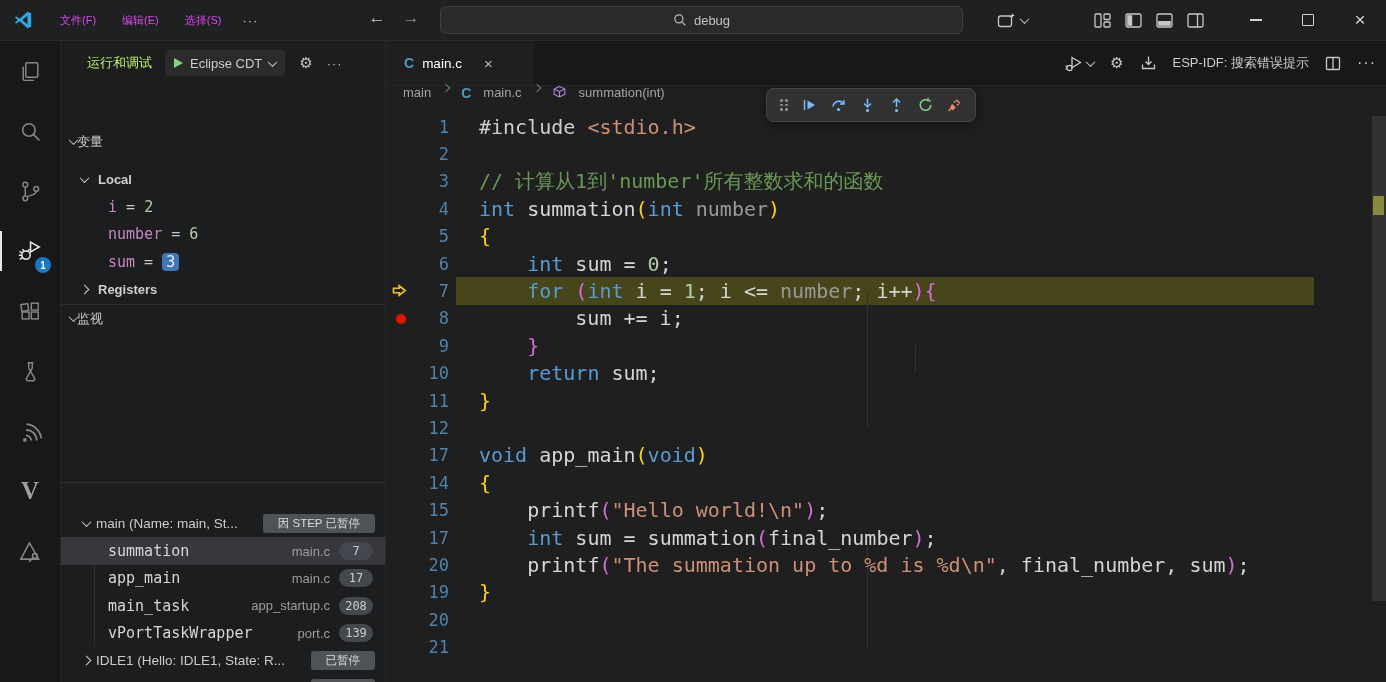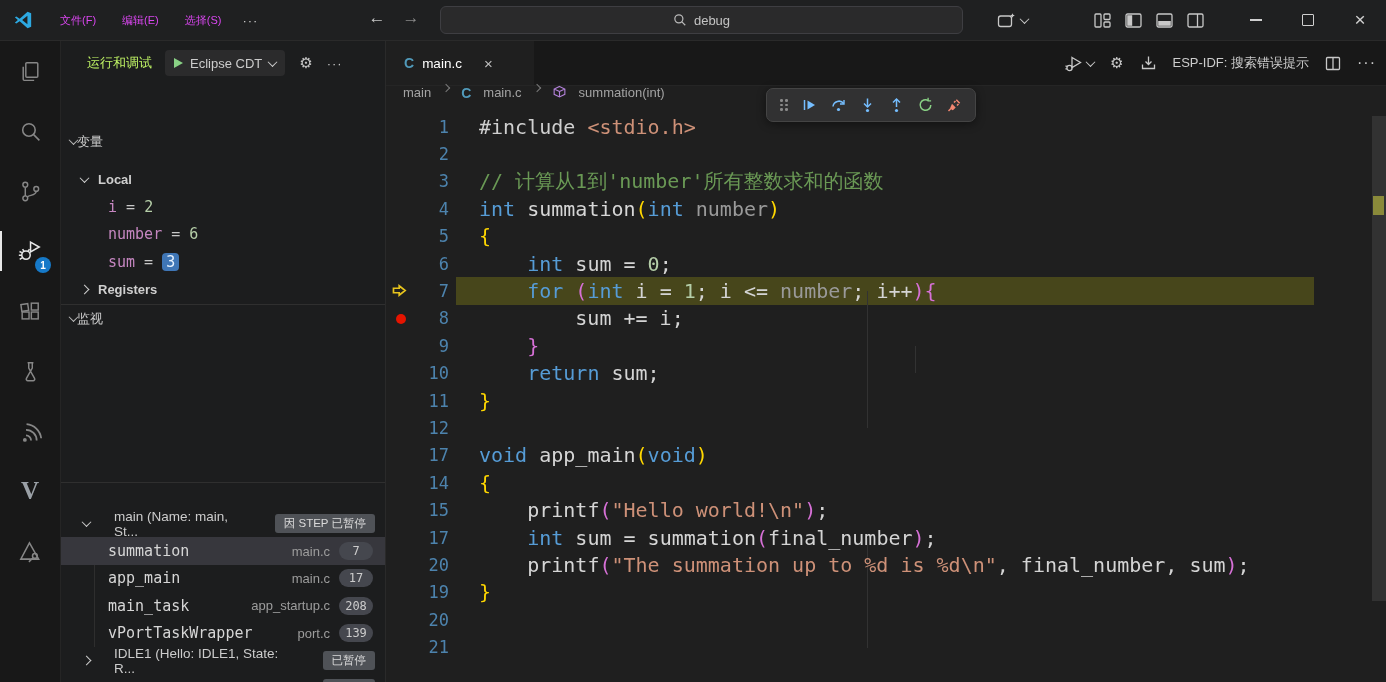--- a/index.html
+++ b/index.html
@@ -50,23 +50,23 @@
   .sec-head .chv{margin-left:9px;color:#bbbbbb}
   .divider{position:absolute;left:0;width:100%;height:1px;background:#2f2f2f}
   .tree-row{position:relative;height:27.4px;display:flex;align-items:center;width:100%;box-sizing:border-box}
   .mono{font-family:"DejaVu Sans Mono",monospace}
   .var-row{padding-left:47px;font-size:15px}
   .var-name{color:var(--variable-name-pink)}
   .var-eq{color:#c8c8c8;white-space:pre}
   .var-val{color:var(--value-green)}
   .var-val.changed{background:var(--changed-value-bg);color:#eaf4ff;border-radius:4px;padding:0 4px}
   .scope-row{padding-left:20px;gap:10px;font-weight:bold;color:#cfcfcf}
-  .cs-thread{padding-left:22px;gap:24px;color:#cccccc;font-size:13.5px}
+  .cs-thread{padding-left:22px;gap:6px;color:#cccccc;font-size:13.5px}
   .cs-badge{margin-left:auto;margin-right:10px;background:#4f5257;color:#dadada;font-size:11.5px;font-weight:normal;
-            height:19px;display:flex;align-items:center;padding:0 9px;border-radius:3px;white-space:nowrap}
+            height:19px;display:flex;align-items:center;padding:0 15px;border-radius:3px;white-space:nowrap}
   .cs-frame{padding-left:47px;font-size:15px;color:#d6d6d6}
   .cs-frame.selected{background:#37373d}
   .cs-file{margin-left:auto;font-family:"Liberation Sans",sans-serif;font-size:13px;color:#9d9d9d}
   .cs-line{margin:0 12px 0 9px;min-width:26px;height:18px;border-radius:10px;background:#45474e;color:#cccccc;
            font-size:12px;display:flex;align-items:center;justify-content:center;padding:0 4px}
   .tree-guide{position:absolute;width:1px;background:#2e2e2e}
 
   
   .editor{position:absolute;left:386px;top:41px;width:1000px;height:641px;background:#1f1f1f}
   .tabstrip{position:absolute;left:0;top:0;width:100%;height:44px;background:#181818;border-bottom:1px solid #252525}

